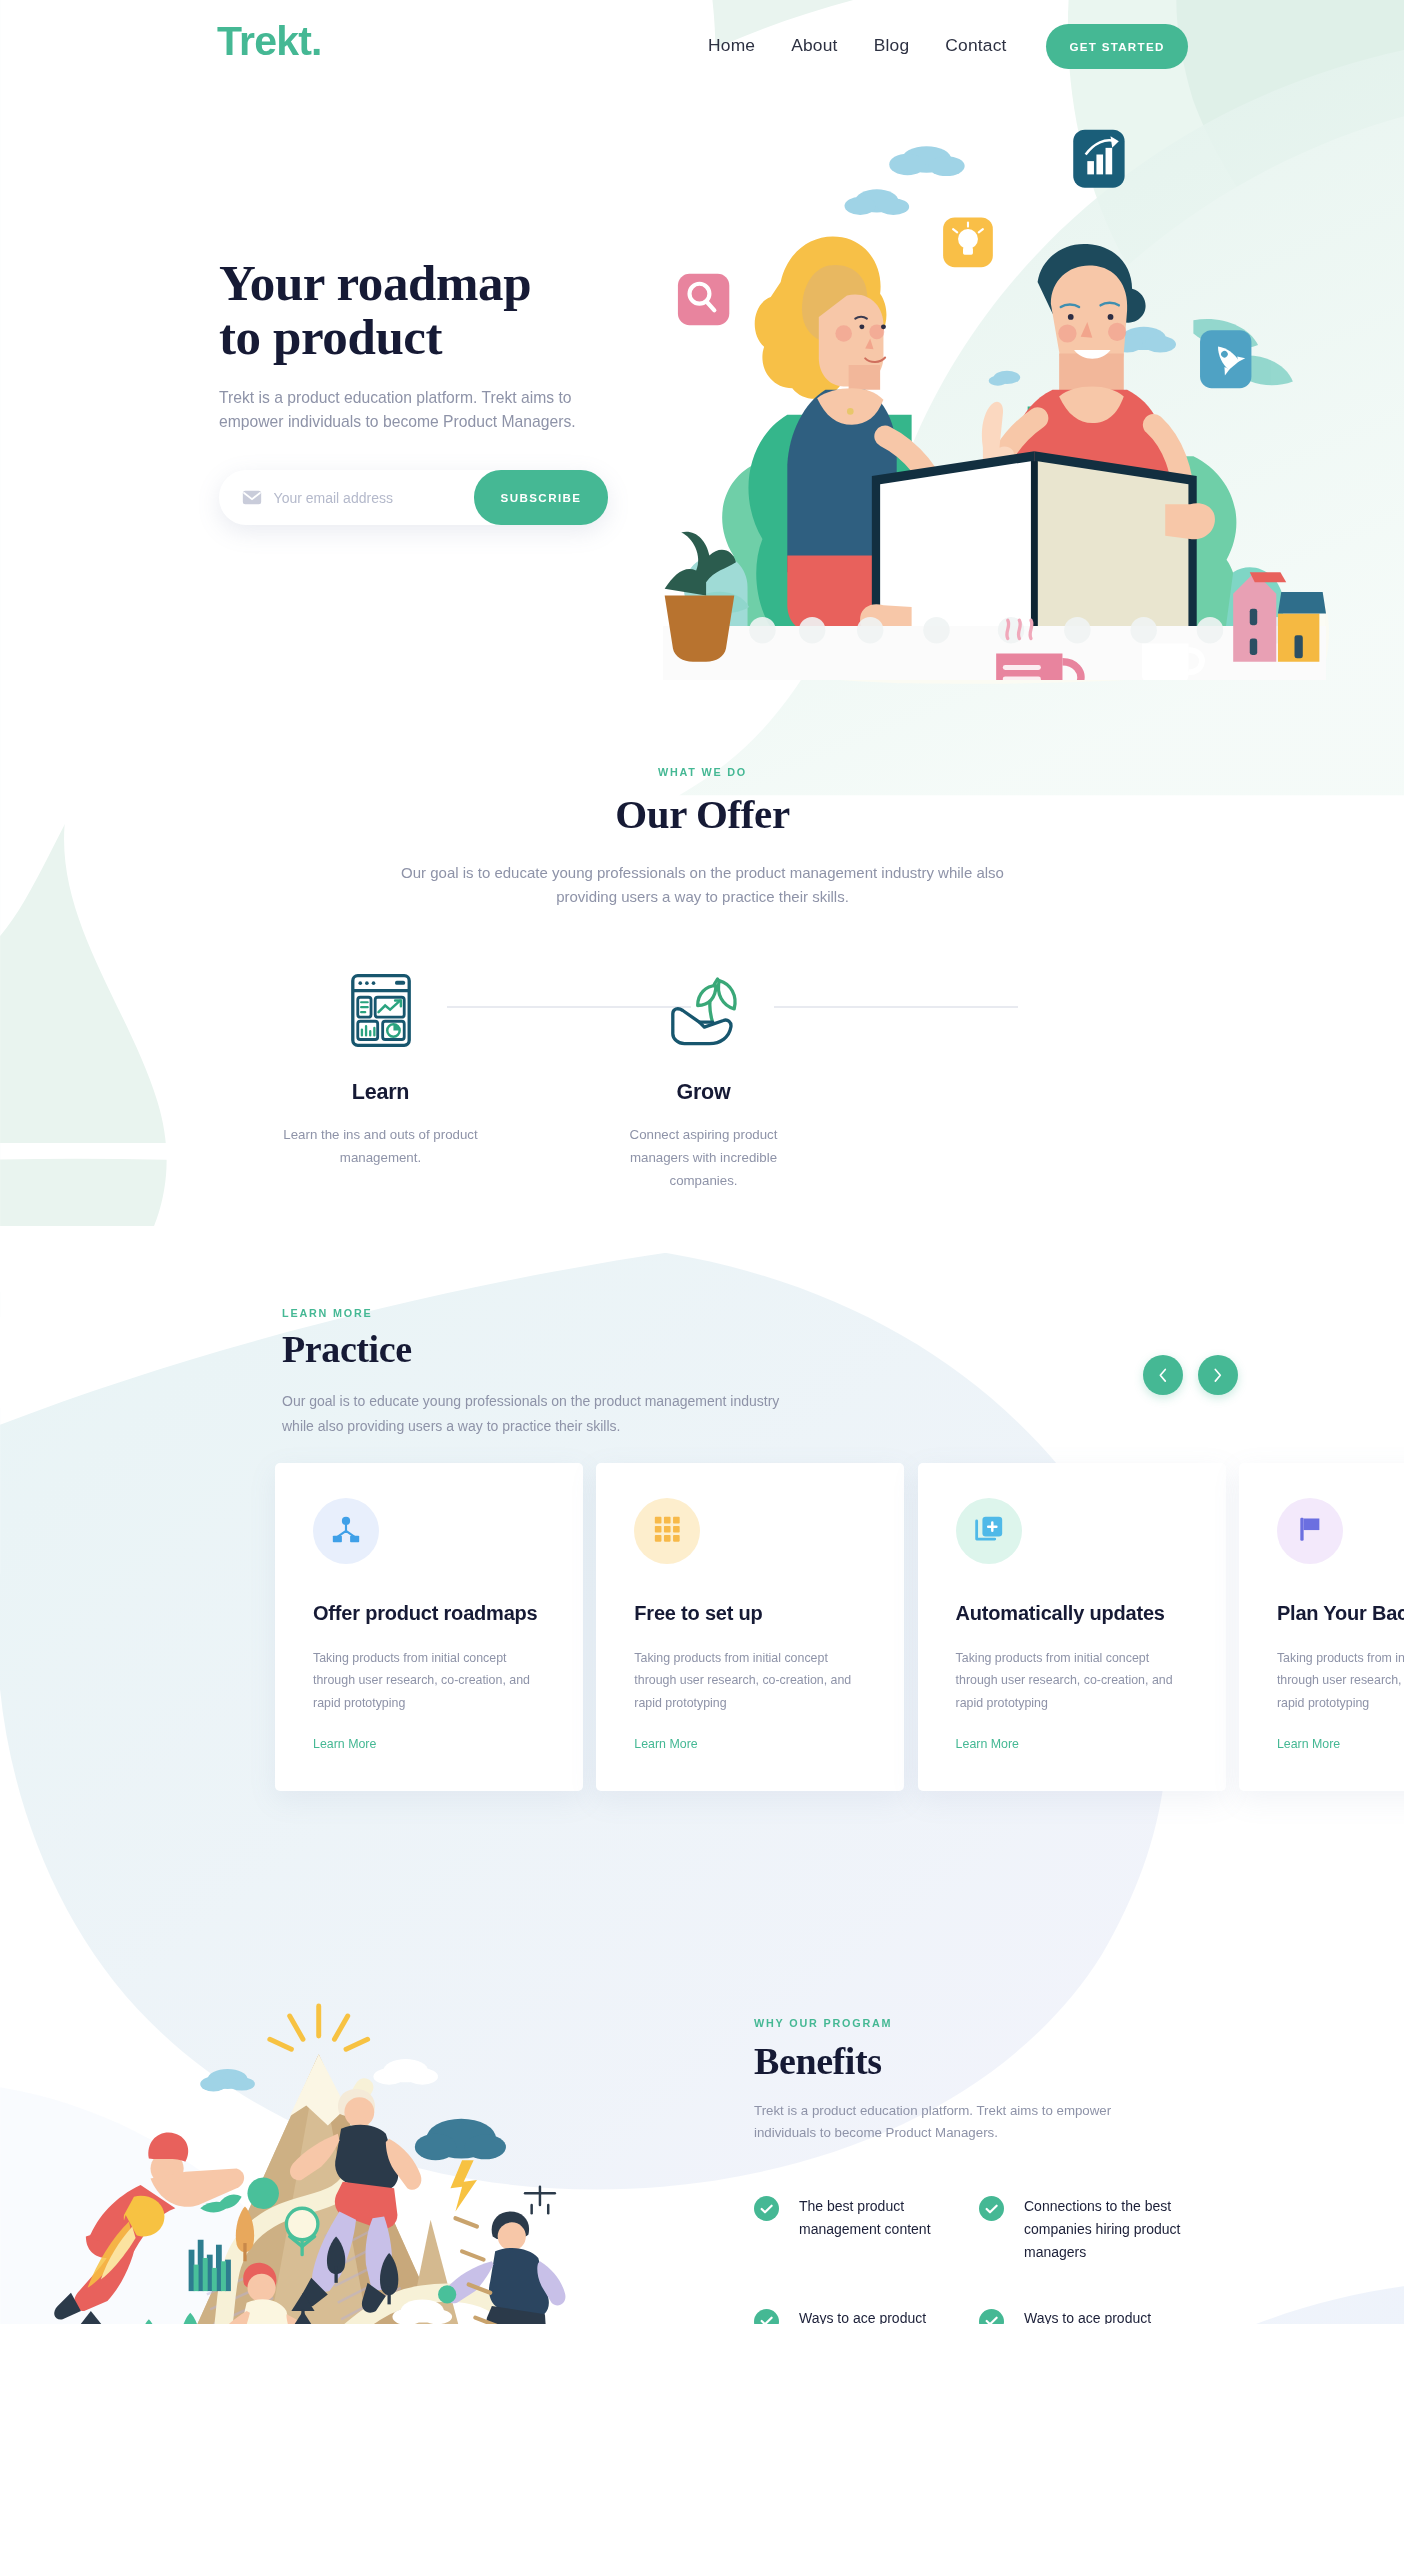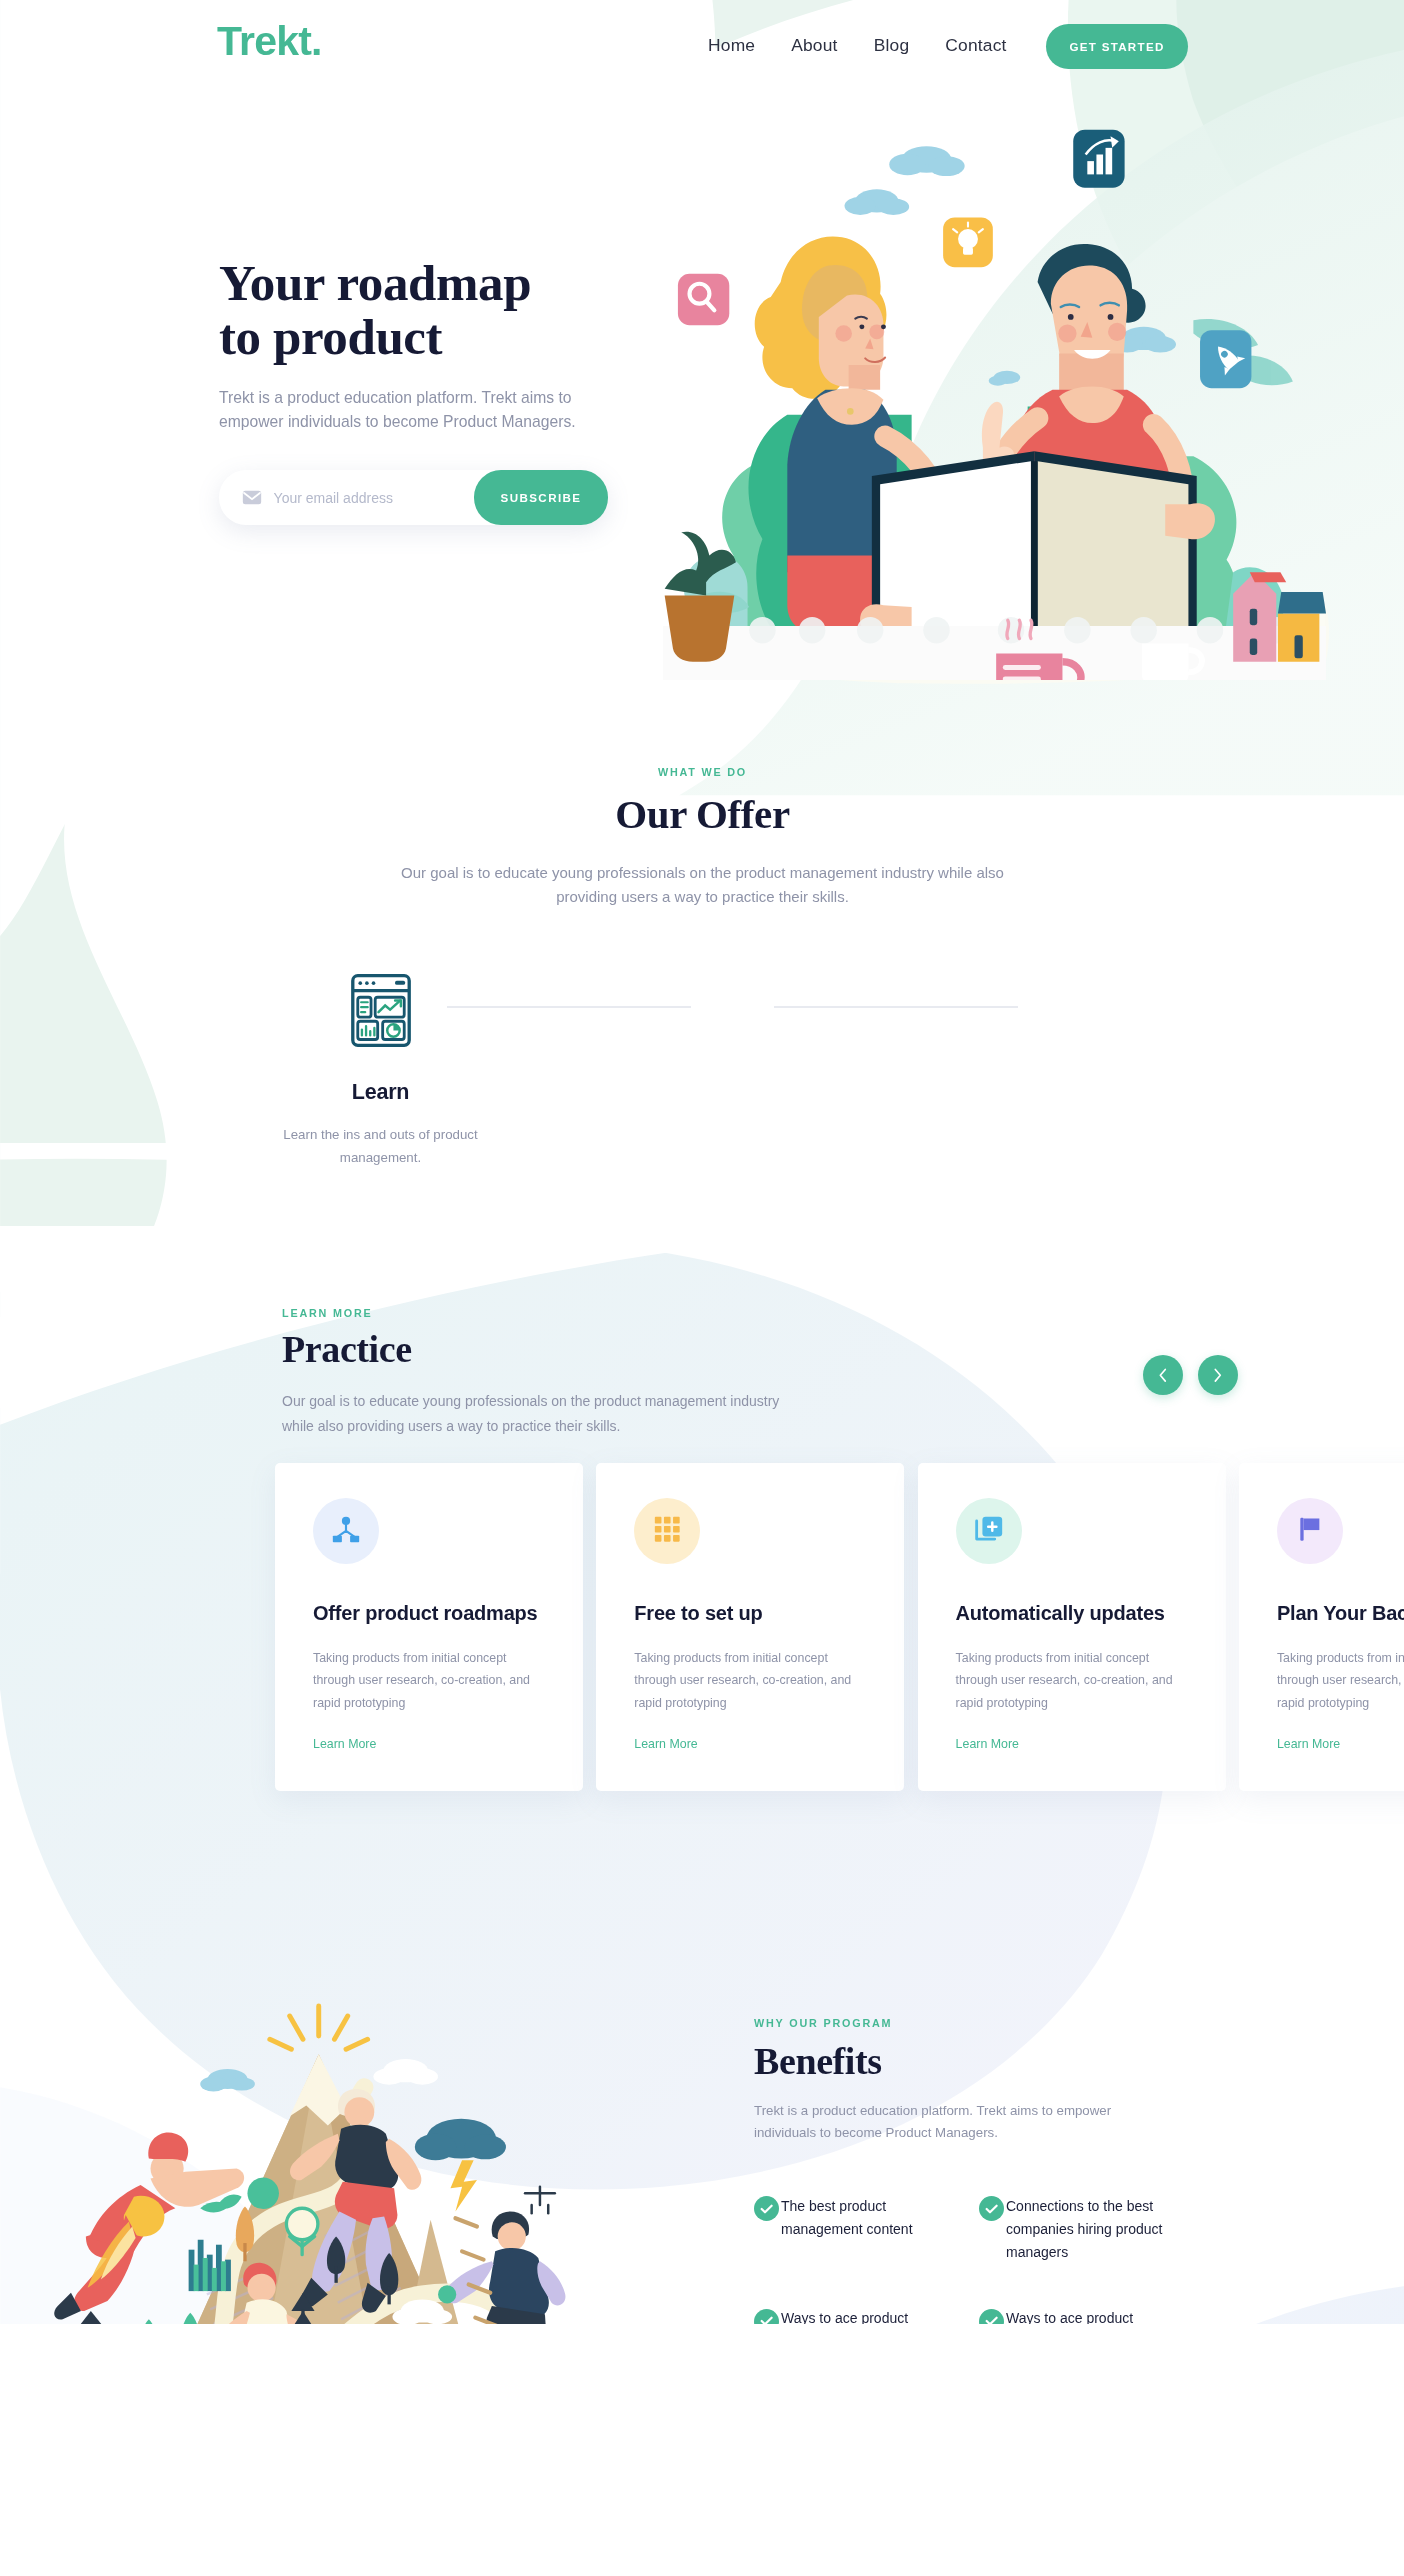--- a/index.html
+++ b/index.html
@@ -146,21 +146,21 @@
   .benefits { position: absolute; left: 754px; top: 2017px; width: 464px; z-index: 10; }
   .ben-title {
     font-family: "Liberation Serif", serif; font-weight: bold;
     font-size: 38px; color: #161a35; margin-top: 10px; letter-spacing: -0.4px;
   }
   .ben-sub { margin-top: 16.6px; width: 364px; font-size: 13.3px; line-height: 1.7; color: #8e93a8; }
   .ben-grid {
     margin-top: 50px; display: grid; grid-template-columns: 225px 225px;
     row-gap: 43px; column-gap: 0;
   }
-  .ben-item { display: flex; gap: 2px; align-items: flex-start; }
+  .ben-item { display: flex; gap: 20px; align-items: flex-start; }
   .ben-check {
     width: 25px; height: 25px; border-radius: 50%; background: #45b894;
     flex: 0 0 auto; display: flex; align-items: center; justify-content: center; margin-top: 1.7px;
   }
   .ben-text { font-size: 14px; line-height: 1.65; color: #1b1f38; width: 182px; }
 </style>
 </head>
 <body>
 <div class="page">
 
@@ -469,20 +469,34 @@
         <path d="M53,32 h7 v7" fill="none" stroke="#2aa37f" stroke-width="3" stroke-linecap="round"></path>
         <rect x="8" y="57" width="24" height="22" rx="3" fill="none" stroke="#17566e" stroke-width="3.4"></rect>
         <path d="M13,74 v-7 M18,74 v-11 M23,74 v-5 M28,74 v-9" stroke="#2aa37f" stroke-width="2.8" stroke-linecap="round"></path>
         <rect x="38" y="57" width="26" height="22" rx="3" fill="none" stroke="#17566e" stroke-width="3.4"></rect>
         <circle cx="51" cy="68" r="7.5" fill="none" stroke="#2aa37f" stroke-width="3"></circle>
         <path d="M51,68 L51,60.5 A7.5,7.5 0 0 1 58,68 Z" fill="#2aa37f"></path>
       </svg>
     </div>
     <div class="col-title">Learn</div>
     <div class="col-desc">Learn the ins and outs of product management.</div>
+  </div>
+  <div class="col">
+    <div class="col-icon">
+      <svg width="75" height="73" viewBox="0 0 90 88">
+        <path d="M56,58 C50,40 52,20 62,6" fill="none" stroke="#3aa878" stroke-width="4" stroke-linecap="round"></path>
+        <path d="M60,14 C48,14 38,24 38,38 C52,38 60,28 60,14 Z" fill="#fff" stroke="#3aa878" stroke-width="4" stroke-linejoin="round"></path>
+        <path d="M64,8 C78,12 86,26 82,42 C68,38 60,24 64,8 Z" fill="#fff" stroke="#3aa878" stroke-width="4" stroke-linejoin="round"></path>
+        <path d="M8,48 L8,72 C8,78 14,84 22,84 L52,84 C66,84 76,76 78,64
+                 C79,58 74,54 69,56 L46,64 L40,58 L20,44 C14,40 8,42 8,48 Z" fill="#fff" stroke="#17566e" stroke-width="4" stroke-linejoin="round"></path>
+        <path d="M40,58 L56,58" stroke="#17566e" stroke-width="4" stroke-linecap="round"></path>
+      </svg>
+    </div>
+    <div class="col-title">Grow</div>
+    <div class="col-desc">Connect aspiring product managers with incredible companies.</div>
   </div>
 </div>
 
 <div class="features-head">
   <div class="eyebrow">LEARN MORE</div>
   <h2 class="feat-title">Practice</h2>
   <p class="feat-sub">Our goal is to educate young professionals on the product management industry while also providing users a way to practice their skills.</p>
 </div>
 
 <div class="arrows">

